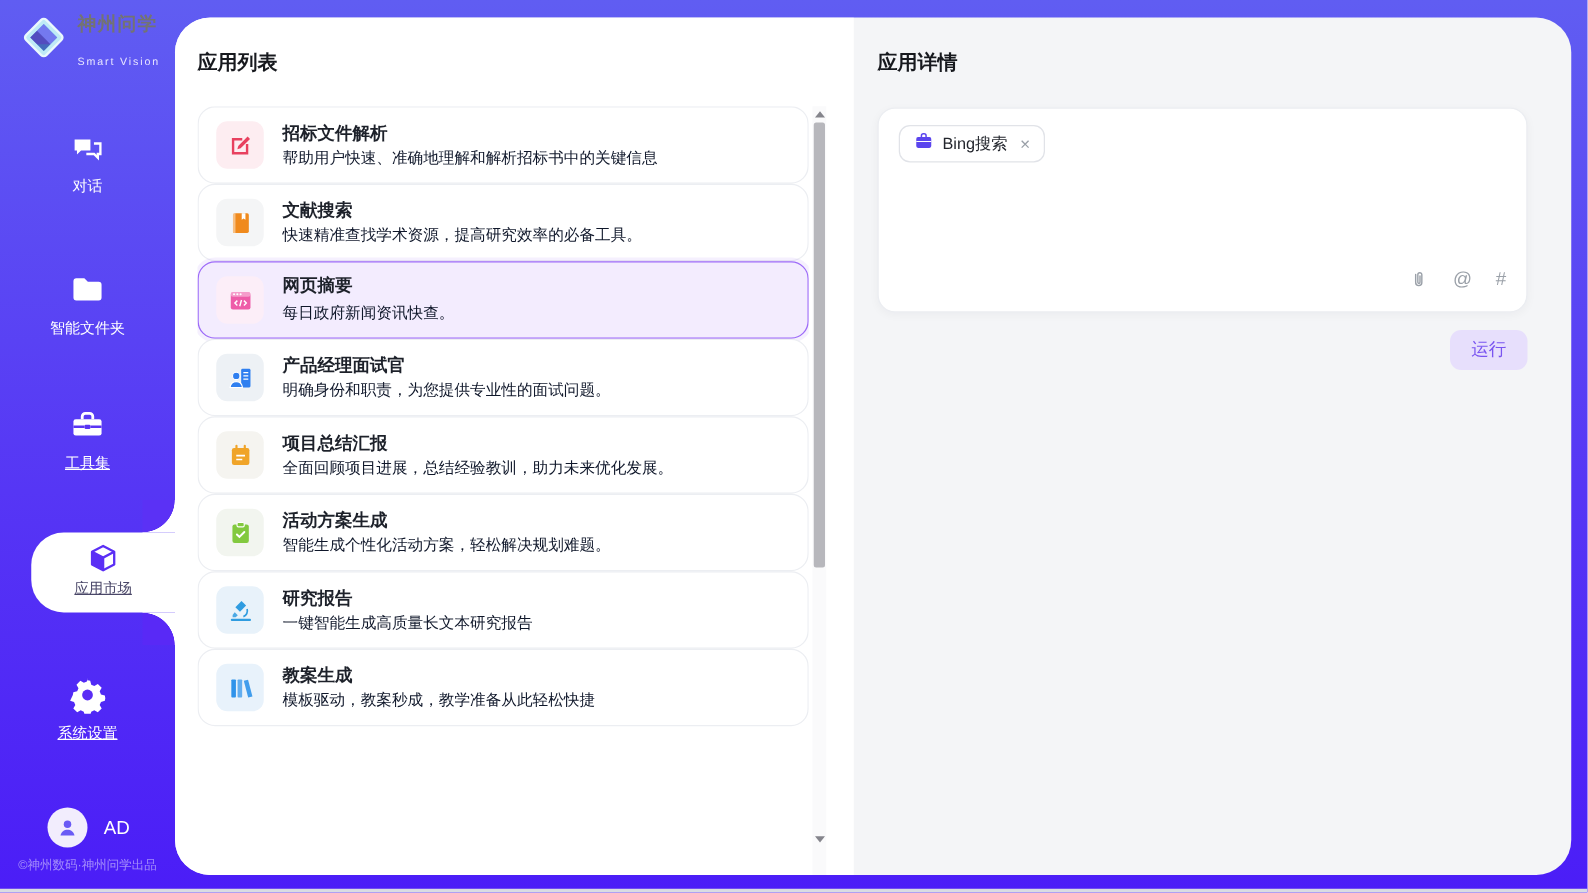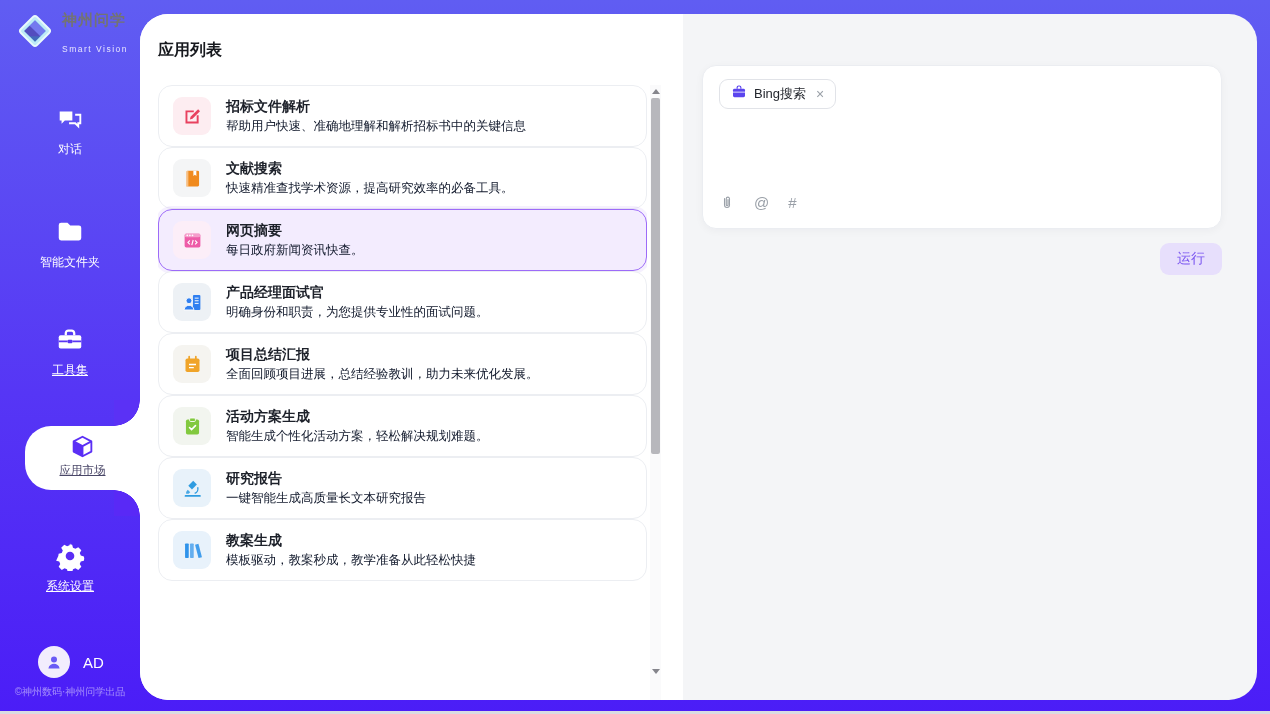--- a/index.html
+++ b/index.html
@@ -43,38 +43,38 @@
     font-size:10px; color:rgba(255,255,255,.48); white-space:nowrap; }
   
   .main { position:absolute; left:140px; top:14px; width:1117px; height:686px;
     border-radius:28px; overflow:hidden; display:flex; background:#f4f5f7; z-index:1; }
   .panel-title { font-size:16px; font-weight:bold; color:#17191e; }
   
   .list-panel { width:543px; background:#fff; position:relative; padding:26px 0 0 18px; }
   .list-viewport { position:absolute; left:18px; top:71px; width:489px; bottom:0; overflow:hidden; }
   .app-card { height:62px; border:1px solid #eceef2; border-radius:14px; margin-bottom:0;
     display:flex; align-items:center; padding:0 14px; background:#fff; cursor:pointer; }
-  .app-card.selected { background:#f3ecfe; border:1.5px solid #9d6bf8; box-shadow:0 0 0 3px rgba(157,107,248,.10); }
+  .app-card.selected { background:#f3ecfe; border:1.5px solid #9d6bf8; box-shadow:0 0 0 3px rgba(157,107,248,.10);font-family:Liberation Mono, monospace; }
   .app-icon { width:38px; height:38px; border-radius:9px; display:flex; align-items:center;
     justify-content:center; margin-right:15px; flex:none; }
   .app-icon svg { width:21px; height:21px; }
   .app-title { font-size:14px; font-weight:bold; color:#1d212a; line-height:16px; }
   .app-desc { font-size:12.5px; color:#0f172a; margin-top:4px; }
   
   .sb-track { position:absolute; left:510px; top:71px; bottom:0; width:11px; background:#fafafb; }
   .sb-thumb { position:absolute; left:1px; top:13px; width:9px; height:356px; background:#b7b7bc; border-radius:2px; }
   .sb-up, .sb-down { position:absolute; left:1px; width:9px; height:9px; display:flex; align-items:center; justify-content:center; }
   .sb-up { top:2px; } .sb-down { bottom:24px; }
   .tri-up { width:0; height:0; border-left:4px solid transparent; border-right:4px solid transparent; border-bottom:5px solid #85858c; }
   .tri-down { width:0; height:0; border-left:4px solid transparent; border-right:4px solid transparent; border-top:5px solid #85858c; }
   
   .detail-panel { flex:1; padding:26px 35px 0 19px; display:flex; flex-direction:column; }
   .detail-card { margin-top:25px; background:#fff; border:1px solid #ebedf1; border-radius:14px;
-    height:164px; padding:13px 16px; display:flex; flex-direction:column;
-    box-shadow:0 2px 8px rgba(25,25,60,.04); }
+    height:164px; padding:13px 16px; display:flex; flex-direction:row;
+    box-shadow:0 2px 8px rgba(25,25,60,.04);justify-content:space-between; }
   .tool-tag { display:inline-flex; align-items:center; gap:7px; border:1px solid #e1e3e8;
     border-radius:9px; padding:0 11px; height:30px; width:fit-content; background:#fff; }
   .tool-tag svg { width:16px; height:16px; }
   .tag-label { font-size:13px; color:#23262d; }
   .tag-close { font-size:14px; color:#9aa0a8; margin-left:3px; cursor:pointer; line-height:1; }
   .query-text { margin-top:20px; font-size:13px; color:#8d939d; }
   .composer-icons { margin-top:auto; padding-bottom:4px; display:flex; gap:19px; align-items:center; color:#9aa0a8; }
   .composer-icons .cicon { display:flex; align-items:center; justify-content:center; cursor:pointer; }
   .composer-icons svg { width:16px; height:16px; }
   .composer-icons .glyph { font-size:15px; color:#9aa0a8; }
@@ -287,20 +287,21 @@
           <div class="tri-up"></div>
         </div>
       <div class="sb-thumb"></div>
       <div class="sb-down">
           <div class="tri-down"></div>
         </div>
     </div>
   </div>
 
   <div class="detail-panel">
+    <div class="panel-title">应用详情</div>
     <div class="detail-card">
       <div class="tool-tag">
         <span>
           <svg viewBox="0 0 24 24">
             <path d="M9.2 7V5.4A2.4 2.4 0 0 1 11.6 3h.8a2.4 2.4 0 0 1 2.4 2.4V7" fill="none" stroke="#5b45ee" stroke-width="1.8"></path>
             <rect x="3" y="7" width="18" height="13" rx="2.2" fill="#5b45ee"></rect>
             <path d="M3 12.2h18" stroke="#fff" stroke-width="1.2"></path>
           </svg>
         </span>
         <span class="tag-label">Bing搜索</span>

